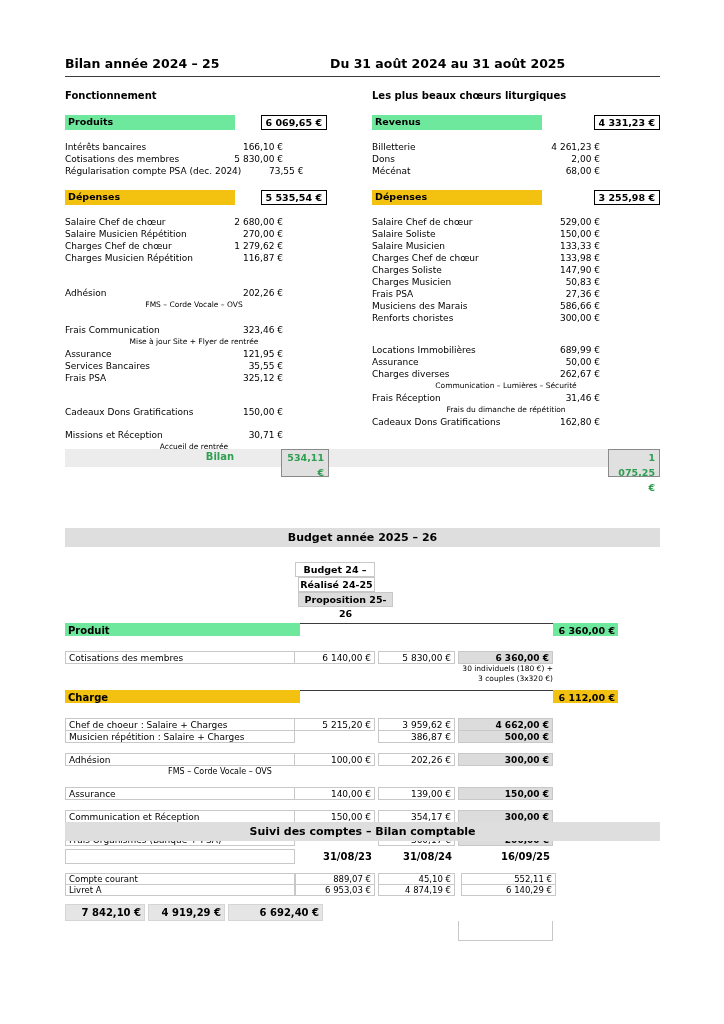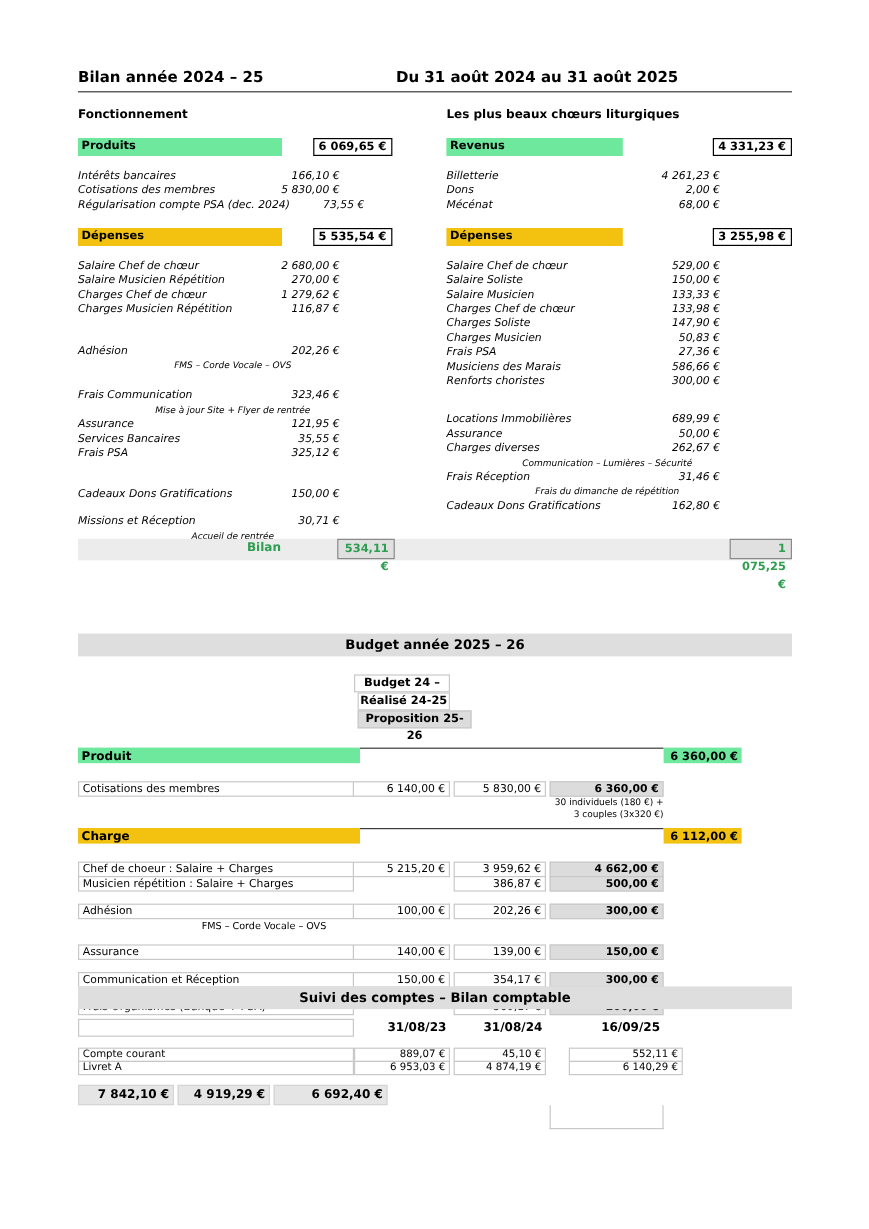--- a/index.html
+++ b/index.html
@@ -23,37 +23,37 @@
 
   
   #cols{top:90px;display:flex;}
   .col{display:flex;flex-direction:column;}
   .col-left{width:262px;margin-right:45px;}
   .col-right{width:288px;}
   .subtitle{font-size:10px;font-weight:bold;height:13px;margin-bottom:12px;}
   .hdr-row{display:flex;align-items:stretch;height:15px;margin-bottom:11px;}
   .hdr-bar{font-size:9.5px;font-weight:bold;padding:1px 0 0 3px;}
   .col-left .hdr-bar{width:170px;}
-  .col-right .hdr-bar{width:147px;}
+  .col-right .hdr-bar{width:170px;}
   .bar-green{background:var(--green);}
   .bar-yellow{background:var(--yellow);}
   .hdr-box{margin-left:auto;border:1px solid #000;font-weight:bold;font-size:9.5px;padding:1px 4px 0 4px;background:#fff;}
-  .rows{display:flex;flex-direction:column;font-style:italic;}
+  .rows{display:flex;flex-direction:column;}
   .col-left .rows{padding-right:44px;}
   .col-right .rows{padding-right:60px;}
   .brow{display:flex;height:12px;line-height:12px;}
   .brow .lbl{flex:1;white-space:nowrap;}
   .brow .amt{text-align:right;min-width:62px;white-space:nowrap;}
   .bsub{height:12px;line-height:11px;font-size:7.5px;text-align:center;padding-left:40px;}
   .gap-before-expense{height:13px;}
 
   
   #bilanband{top:449px;height:18px;background:var(--rowband);}
   #bilanband .bilan-label{position:absolute;left:120px;top:2px;width:70px;text-align:center;color:var(--greentxt);font-weight:bold;font-size:10px;}
-  .bilan-box{position:absolute;top:0px;height:17px;border:1px solid #8a8a8a;background:var(--boxgray);color:var(--greentxt);font-weight:bold;font-size:9.5px;line-height:15px;text-align:right;padding:0 4px;}
+  .bilan-box{position:absolute;top:0px;height:28px;border:1px solid #8a8a8a;background:var(--boxgray);color:var(--greentxt);font-weight:bold;font-size:9.5px;line-height:15px;text-align:right;padding:0 4px;}
   #bilan-left-box{left:216px;width:48px;}
   #bilan-right-box{right:0;width:52px;}
 
   
   #budget{top:528px;}
   .band{height:19px;background:var(--band);text-align:center;font-weight:bold;font-size:11px;line-height:19px;}
   #budget-colheads{display:flex;margin:15px 0 16px 230px;flex-direction:column;}
   .colhead{font-weight:bold;font-size:9.5px;text-align:center;height:15px;line-height:14px;border:1px solid var(--cellborder);}
   .colhead.c1{width:80px;background:#fff;}
   .colhead.c2{width:77px;background:#fff;margin-left:3px;}
@@ -81,21 +81,21 @@
   .a-labelcell{width:230px;height:15px;border:1px solid var(--cellborder);background:#fff;}
   .a-date{font-weight:bold;font-size:10px;text-align:right;height:15px;line-height:15px;padding-right:3px;}
   .a-date.c1{width:80px;}
   .a-date.c2{width:77px;margin-left:3px;}
   .a-date.c3{width:95px;margin-left:3px;}
   .arow{display:flex;height:12px;line-height:11px;font-size:8.5px;}
   .arow + .arow{margin-top:-1px;}
   .a-l{width:230px;border:1px solid var(--cellborder);padding-left:3px;background:#fff;}
   .a-v{width:80px;border:1px solid var(--cellborder);text-align:right;padding-right:3px;background:#fff;}
   .a-v.c2{width:77px;margin-left:3px;}
-  .a-v.c3{width:95px;margin-left:19px;text-align:right;}
+  .a-v.c3{width:95px;margin-left:6px;text-align:right;}
   #acc-total{display:flex;margin-top:8px;height:17px;line-height:16px;font-weight:bold;}
   #acc-total .t-l{width:230px;background:#E9E9E9;border:1px solid #d5d5d5;padding-left:3px;font-size:10px;}
   #acc-total .t-v{background:#e5e5e5;border:1px solid #d5d5d5;text-align:right;padding-right:3px;font-size:10px;}
   #acc-total .t-v.c1{width:80px;}
   #acc-total .t-v.c2{width:77px;margin-left:3px;}
   #acc-total .t-v.c3{width:95px;margin-left:3px;}
   #acc-emptybox{margin-left:393px;width:95px;height:20px;border:1px solid var(--cellborder);border-top:none;background:#fff;}
 </style>
 </head>
 <body>

